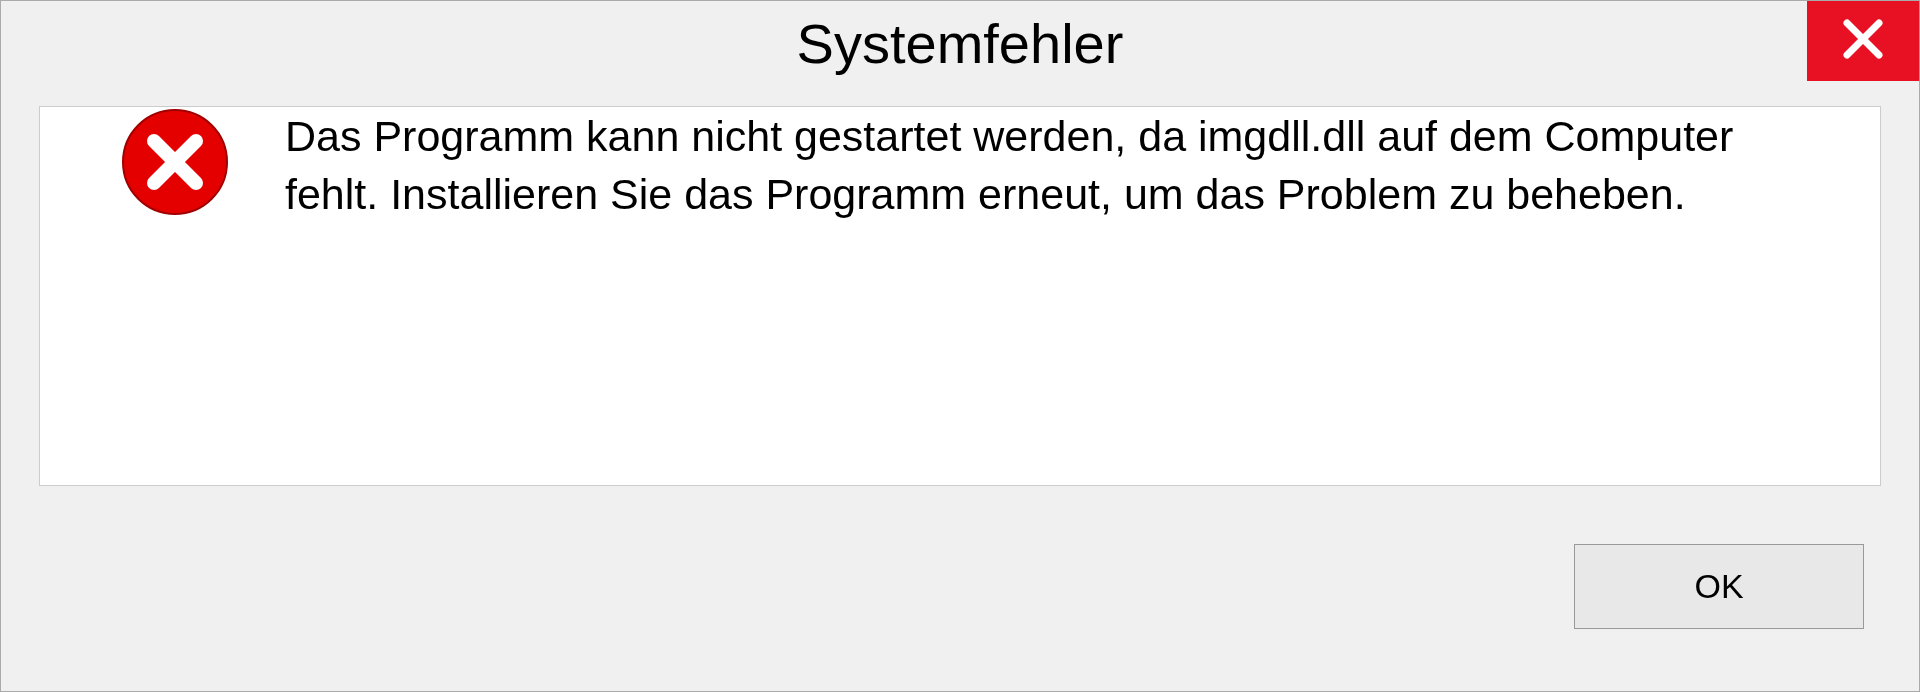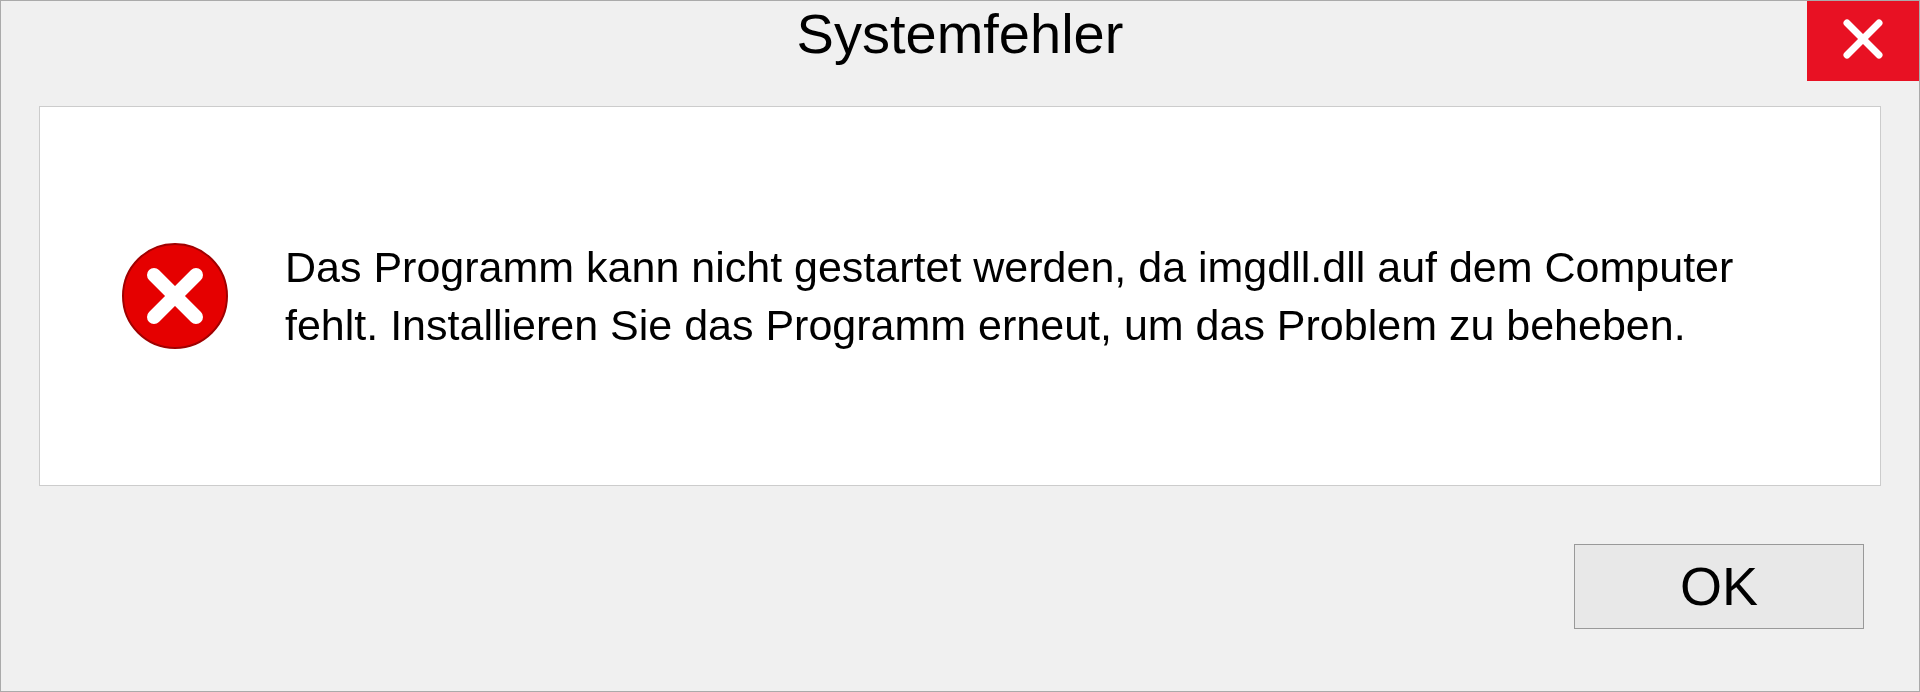--- a/index.html
+++ b/index.html
@@ -22,21 +22,21 @@
       top: 0;
       width: 1920px;
       height: 692px;
       background: #f0f0f0;
       border: 1px solid #aaaaaa;
     }
     
     .titlebar {
       height: 85px;
       display: flex;
-      align-items: flex-start;
+      align-items: center;
       justify-content: center;
       position: relative;
     }
     
     .title-text {
       font-size: 56px;
       color: #000000;
       font-weight: 400;
     }
     
@@ -57,21 +57,20 @@
       width: 44px;
       height: 44px;
     }
     
     .content-box {
       margin: 20px 38px 0 38px;
       background: #ffffff;
       border: 1px solid #cccccc;
       height: 380px;
       display: flex;
-      align-items: center;
       padding: 0 60px 0 80px;
     }
     
     .error-icon {
       width: 110px;
       height: 110px;
       flex-shrink: 0;
       margin-right: 55px;
     }
     
@@ -110,21 +109,21 @@
       color: #e50000;
       letter-spacing: 0px;
       font-family: Arial, sans-serif;
     }
     
     .ok-button {
       width: 290px;
       height: 85px;
       background: #e8e8e8;
       border: 1px solid #999999;
-      font-size: 54px;
+      font-size: 34px;
       color: #000000;
       display: flex;
       align-items: center;
       justify-content: center;
       cursor: pointer;
       font-family: inherit;
     }
   </style>
 </head>
 <body>

